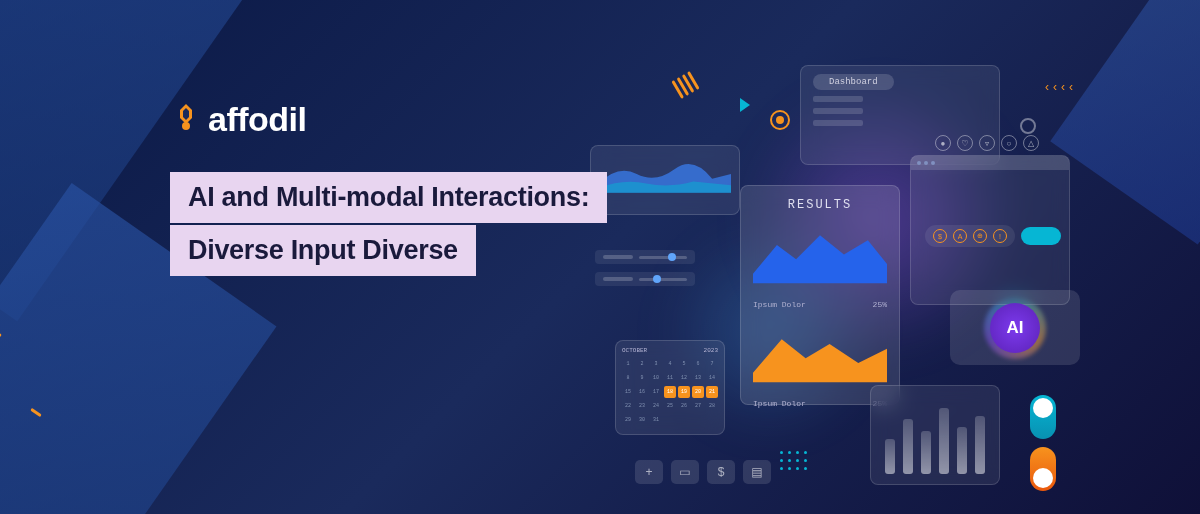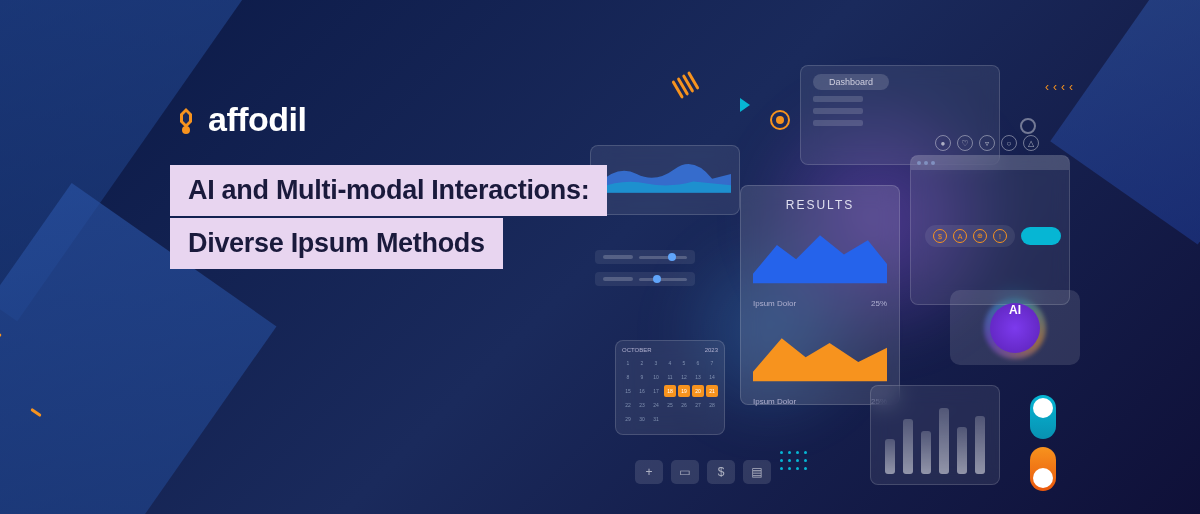--- a/index.html
+++ b/index.html
@@ -52,22 +52,22 @@
     
     .content-left {
       position: absolute;
       left: 170px;
       top: 100px;
       z-index: 10;
     }
     
     .logo {
       display: flex;
-      align-items: center;
-      margin-bottom: 26px;
+      align-items: flex-start;
+      margin-bottom: 33px;
     }
     
     .logo-icon {
       width: 32px;
       height: 32px;
       margin-right: 6px;
     }
     
     .logo-text {
       color: #ffffff;
@@ -128,20 +128,21 @@
       border-radius: 50%;
       filter: blur(20px);
     }
     
     .glass-panel {
       position: absolute;
       background: rgba(255, 255, 255, 0.08);
       border: 1px solid rgba(255, 255, 255, 0.15);
       border-radius: 8px;
       backdrop-filter: blur(10px);
+      font-family: Liberation Mono, monospace;
     }
     
     .dashboard-panel {
       top: 35px;
       left: 260px;
       width: 200px;
       height: 100px;
       padding: 8px 12px;
     }
     
@@ -387,24 +388,24 @@
       align-items: center;
       justify-content: center;
     }
     
     .ai-circle {
       width: 50px;
       height: 50px;
       background: radial-gradient(circle, #7c3aed 0%, #5b21b6 100%);
       border-radius: 50%;
       display: flex;
-      align-items: flex-start;
+      align-items: center;
       justify-content: center;
       color: white;
-      font-size: 12px;
+      font-size: 17px;
       font-weight: 700;
       position: relative;
     }
     
     .ai-circle::before {
       content: '';
       position: absolute;
       inset: -6px;
       border-radius: 50%;
       background: conic-gradient(from 0deg, #06b6d4, #f7931e, #7c3aed, #06b6d4);
@@ -604,21 +605,21 @@
     <svg class="logo-icon" viewBox="0 0 32 32">
       <path d="M16 4 L22 10 L22 18 L16 24 L10 18 L10 10 Z" fill="#f7931e"></path>
       <path d="M16 8 L19 11 L19 17 L16 20 L13 17 L13 11 Z" fill="#1a2a5c"></path>
       <circle cx="16" cy="26" r="4" fill="#f7931e"></circle>
     </svg>
     <span class="logo-text">affodil</span>
   </div>
 
   <div class="headline">
     <div class="headline-line">AI and Multi-modal Interactions:</div>
-    <div class="headline-line">Diverse Ipsum Methods</div>
+    <div class="headline-line">Diverse Input Diverse</div>
   </div>
 </div>
 
 <div class="graphic-area">
   <div class="glow-purple"></div>
   <div class="glow-blue"></div>
 
   <div class="deco-lines-1">
       <span></span>
       <span></span>

